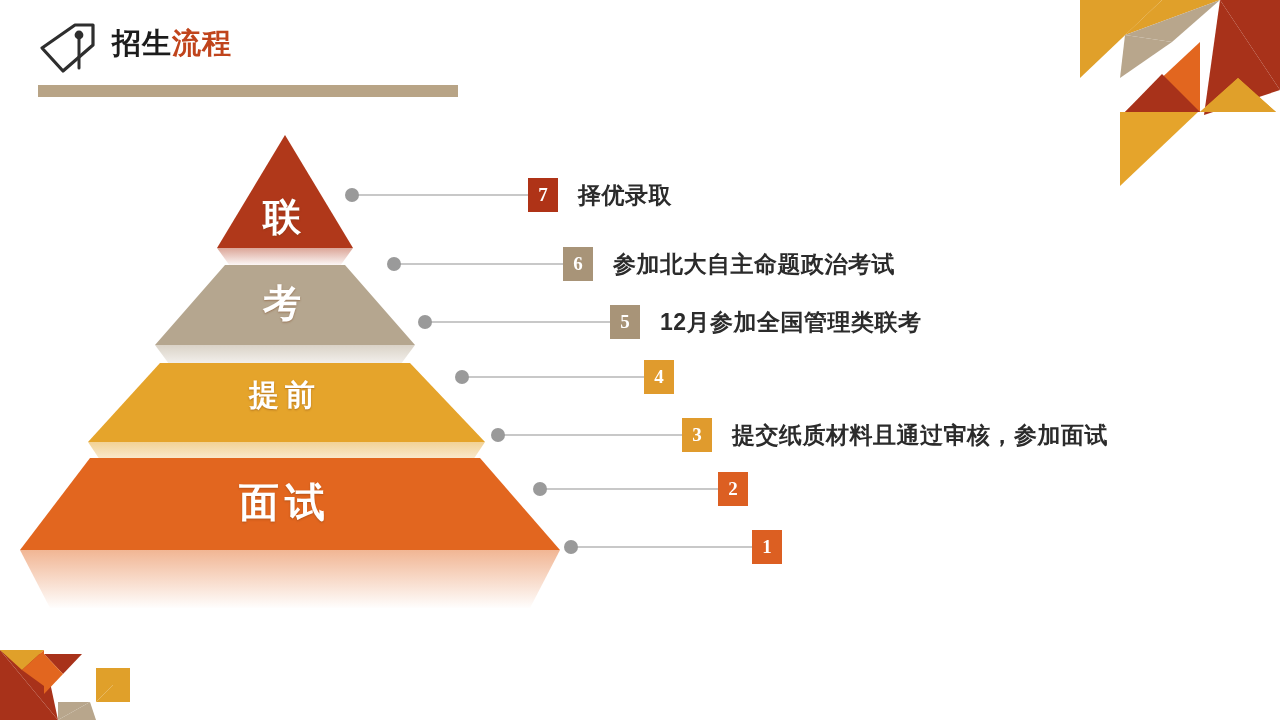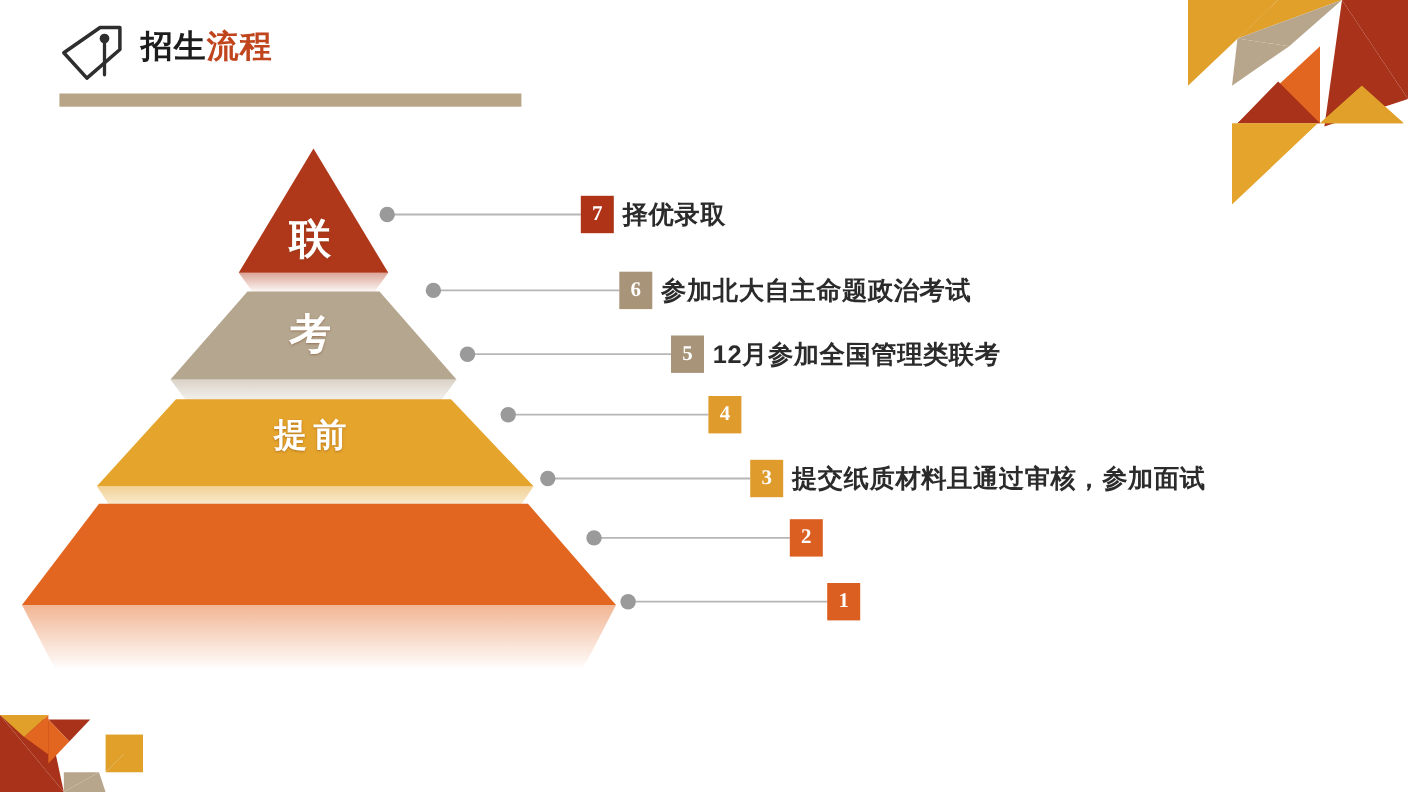--- a/index.html
+++ b/index.html
@@ -12,21 +12,21 @@
     width: 1280px;
     height: 720px;
     background: #ffffff;
     overflow: hidden;
     font-family: "Liberation Sans", "DejaVu Sans", sans-serif;
   }
 
   
   #header {
     position: absolute;
-    left: 16px; top: 0;
+    left: 0; top: 0;
     width: 520px; height: 110px;
   }
   #tag-icon {
     position: absolute;
     left: 38px; top: 22px;
     width: 62px; height: 52px;
   }
   #title-text {
     position: absolute;
     left: 112px; top: 28px;
@@ -81,21 +81,21 @@
     align-items: center;
     justify-content: center;
     width: 30px; height: 34px;
     color: #ffffff;
     font-size: 19px;
     font-weight: bold;
     font-family: "Liberation Serif", "DejaVu Serif", serif;
     flex: 0 0 auto;
   }
   .step-text {
-    margin-left: 8px;
+    margin-left: 20px;
     font-size: 23px;
     font-weight: bold;
     color: #2b2b2b;
     letter-spacing: 0.5px;
   }
 </style>
 </head>
 <body>
 
 <div id="slide">
@@ -192,20 +192,21 @@
       <svg width="600" height="500">
         <defs>
           <linearGradient id="refl1" x1="0" y1="0" x2="0" y2="1">
             <stop offset="0%" stop-color="#E2661F" stop-opacity="0.48"></stop>
             <stop offset="100%" stop-color="#E2661F" stop-opacity="0.01"></stop>
           </linearGradient>
         </defs>
         <polygon points="90,338 480,338 560,430 20,430" fill="#E2661F"></polygon>
         <polygon points="20,430 560,430 530,488 50,488" fill="url(#refl1)"></polygon>
       </svg>
+      <div class="layer-label" style="left:215px; top:355px; width:140px; font-size:40px;">面试</div>
     </div>
   </div>
 
   <svg id="connectors">
 
     <line x1="352" y1="195" x2="528" y2="195" stroke="#b6b6b6" stroke-width="1.6"></line>
     <circle cx="352" cy="195" r="7" fill="#9a9a9a"></circle>
 
     <line x1="394" y1="264" x2="563" y2="264" stroke="#b6b6b6" stroke-width="1.6"></line>
     <circle cx="394" cy="264" r="7" fill="#9a9a9a"></circle>

